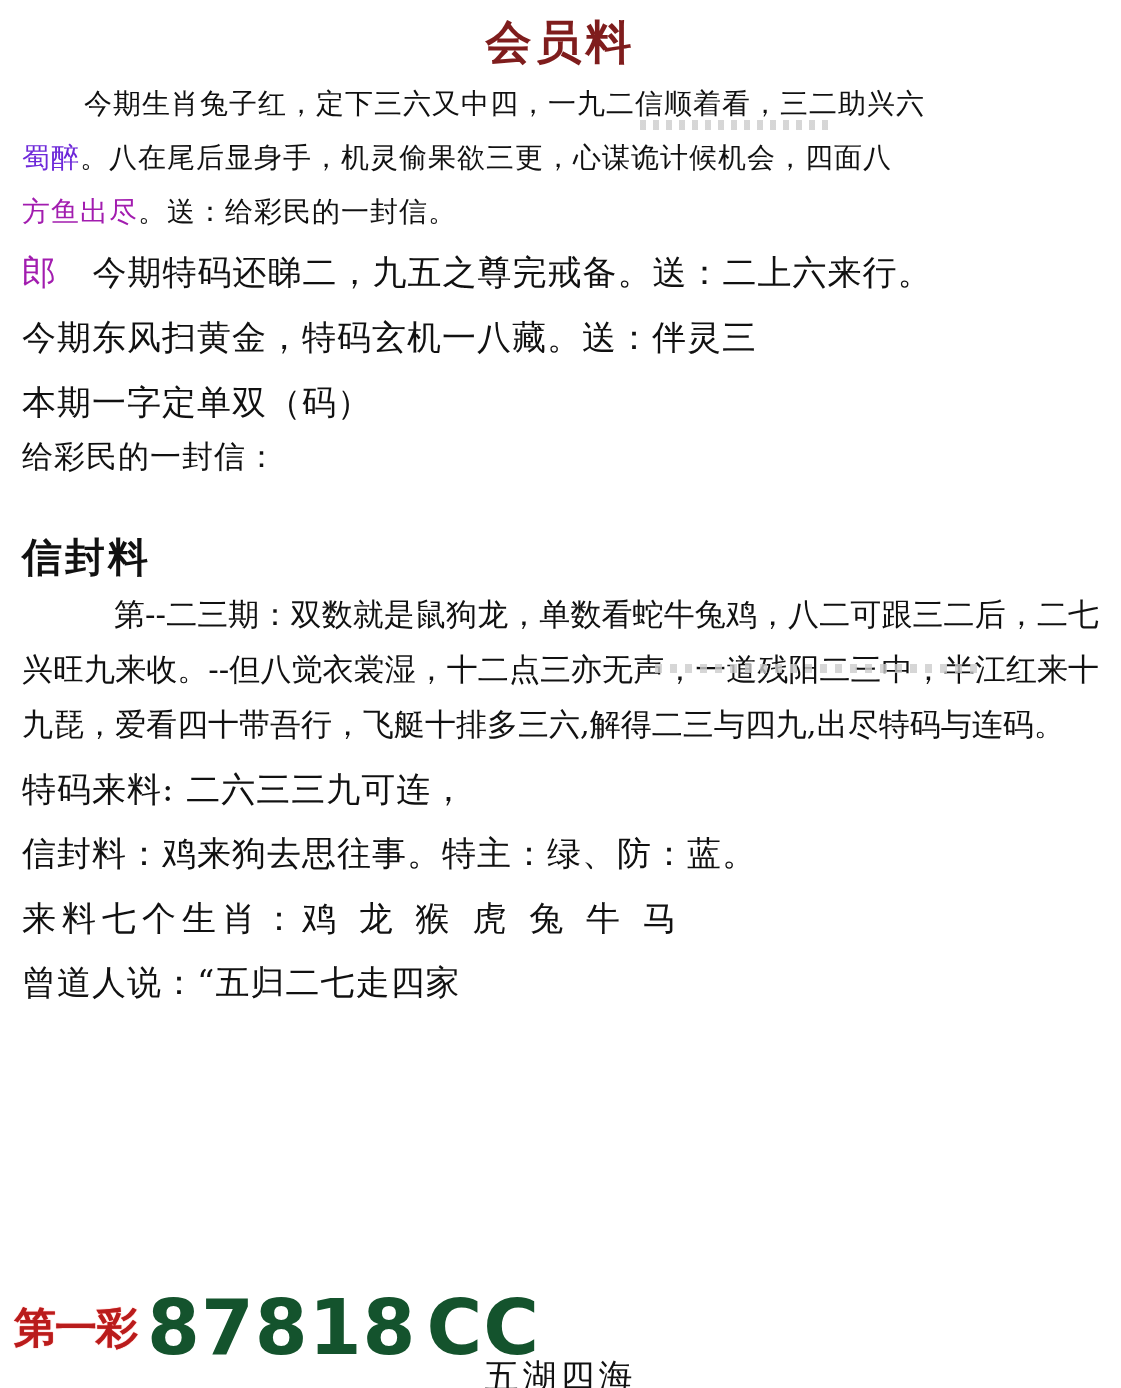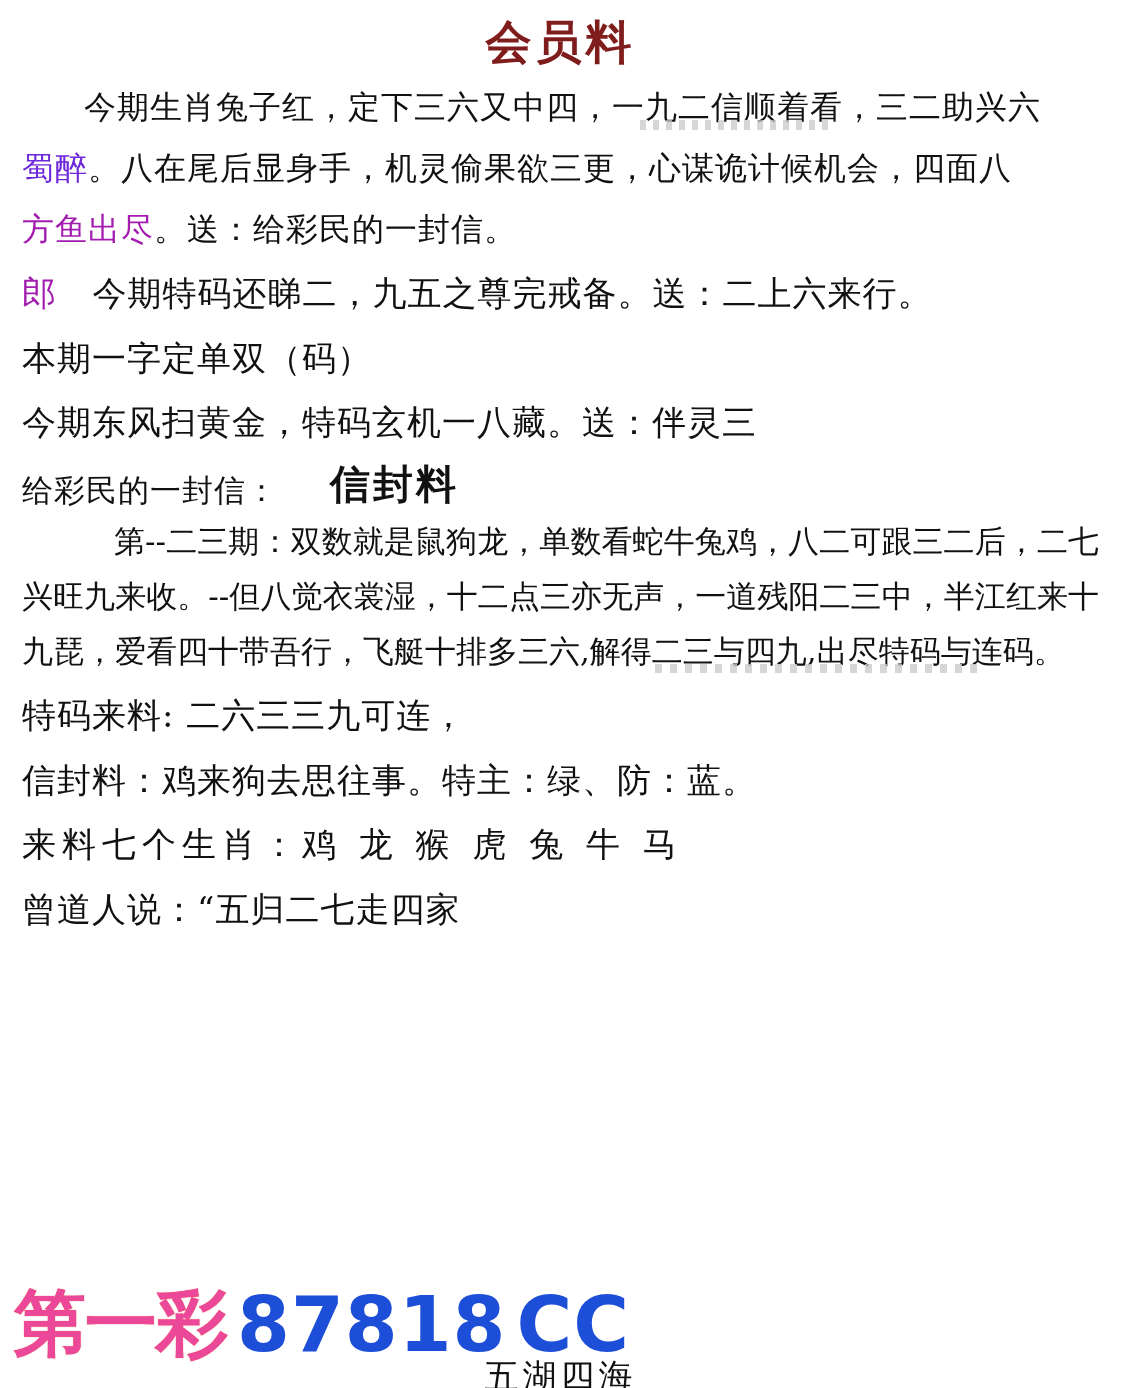--- a/index.html
+++ b/index.html
@@ -25,42 +25,43 @@
   .title {
     text-align: center;
     font-size: 46px;
     font-weight: bold;
     letter-spacing: 4px;
     margin: 12px 0 6px 0;
     color: #7f1d1d;
     font-family: "DejaVu Sans", "Liberation Sans", sans-serif;
   }
   .para {
-    font-size: 32px;
+    font-size: 28px;
     line-height: 1.72;
     text-align: justify;
     text-justify: inter-ideograph;
     margin: 0 0 6px 0;
     letter-spacing: 1px;
   }
   .indent {
     text-indent: 62px;
   }
   .line {
     font-size: 34px;
     line-height: 1.78;
     margin: 0 0 4px 0;
     letter-spacing: 1px;
     white-space: nowrap;
   }
   .row-mixed {
     display: flex;
-    align-items: flex-end;
+    align-items: flex-start;
     gap: 52px;
     margin: 2px 0 2px 0;
+    flex-direction: column;
   }
   .row-mixed .lhs {
     font-size: 31px;
     letter-spacing: 1px;
   }
   .subtitle {
     font-size: 40px;
     font-weight: bold;
     letter-spacing: 3px;
     font-family: "DejaVu Sans", "Liberation Sans", sans-serif;
@@ -109,29 +110,29 @@
   .watermark {
     position: absolute;
     left: 14px;
     bottom: 28px;
     display: flex;
     align-items: center;
     gap: 10px;
     z-index: 5;
   }
   .wm-red {
-    color: #ec4899;
-    font-size: 72px;
+    color: #b91c1c;
+    font-size: 42px;
     font-weight: bold;
     font-family: "DejaVu Sans", "Liberation Sans", sans-serif;
     letter-spacing: -1px;
     text-shadow: 0 0 1px #e8231e;
   }
   .wm-num {
-    color: #1d4ed8;
+    color: #14532d;
     font-size: 76px;
     font-weight: bold;
     font-family: "DejaVu Sans", "Liberation Sans", sans-serif;
     letter-spacing: 1px;
   }
   .footer-center {
     position: absolute;
     left: 0;
     right: 0;
     bottom: 0px;
@@ -160,23 +161,23 @@
   </div>
 
   <div class="para">
     <span class="smudge-b">方鱼出尽</span><span>。送：给彩民的一封信。</span>
   </div>
 
   <div class="line">
     <span class="smudge-b">郎</span>&nbsp;&nbsp;&nbsp;<span>今期特码还睇二，九五之尊完戒备。送：二上六来行。</span>
   </div>
 
+  <div class="line">今期东风扫黄金，特码玄机一八藏。送：伴灵三</div>
+
   <div class="line">本期一字定单双（码）</div>
-
-  <div class="line">今期东风扫黄金，特码玄机一八藏。送：伴灵三</div>
 
   <div class="row-mixed">
     <span class="lhs">给彩民的一封信：</span>
     <span class="subtitle">信封料</span>
   </div>
 
   <div class="body-block indent2">第--二三期：双数就是鼠狗龙，单数看蛇牛兔鸡，八二可跟三二后，二七兴旺九来收。--但八觉衣裳湿，十二点三亦无声，一道残阳二三中，半江红来十九琵，爱看四十带吾行，飞艇十排多三六,解得二三与四九,出尽特码与连码。</div>
 
   <div class="line">特码来料: 二六三三九可连，</div>
   <div class="line">信封料：鸡来狗去思往事。特主：绿、防：蓝。</div>

